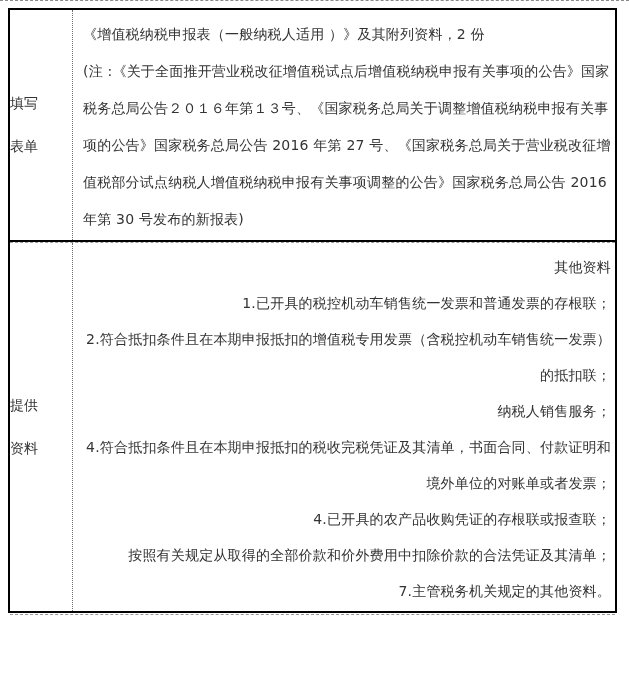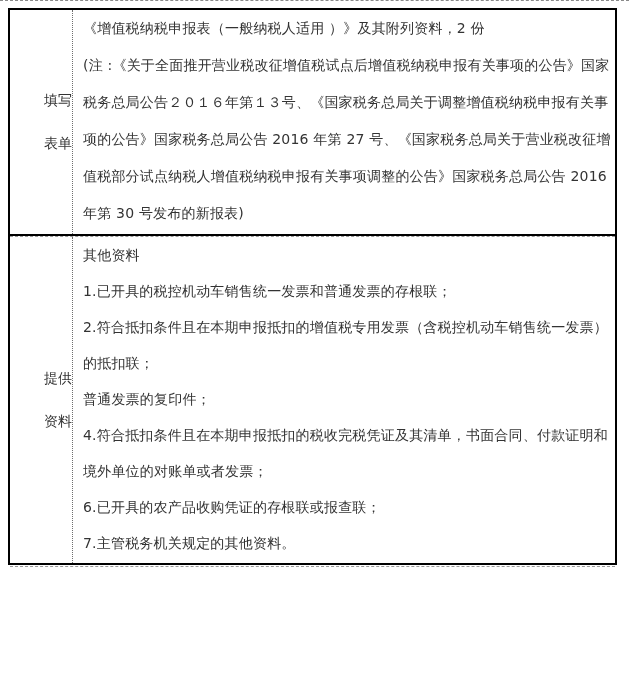--- a/index.html
+++ b/index.html
@@ -33,42 +33,42 @@
   }
   .row { display: flex; align-items: stretch; }
   .row-fill-form { border-bottom: 2px solid #000000; }
   .row-provide-docs { border-top: 1px dashed #9a9a9a; }
   .label-cell {
     width: 63px;
     flex: 0 0 63px;
     border-right: 1px dotted #6e6e6e;
     display: flex;
     flex-direction: column;
-    align-items: flex-end;
+    align-items: flex-start;
     justify-content: center;
   }
   .label-line {
     font-size: 14px;
     color: #333333;
     line-height: 43px;
     white-space: nowrap;
   }
   .content-cell {
     flex: 1 1 auto;
-    padding: 0 4px 2px 10px;
+    padding: 6px 4px 2px 10px;
     overflow: hidden;
   }
   .content-cell .text-line {
     font-size: 14px;
     color: #333333;
     white-space: nowrap;
     letter-spacing: 0.2px;
   }
   .row-fill-form .text-line { line-height: 37px; }
-  .row-provide-docs .text-line { line-height: 36px; }
+  .row-provide-docs .text-line { line-height: 36px; text-align: right; }
 </style>
 </head>
 <body>
 
 <div class="page">
 
   <div class="top-edge-line"></div>
 
   <div class="tbl">
 
@@ -90,24 +90,25 @@
     <div class="row row-provide-docs">
       <div class="label-cell">
         <div class="label-line">提供</div>
         <div class="label-line">资料</div>
       </div>
       <div class="content-cell">
         <div class="text-line">其他资料</div>
         <div class="text-line">1.已开具的税控机动车销售统一发票和普通发票的存根联；</div>
         <div class="text-line">2.符合抵扣条件且在本期申报抵扣的增值税专用发票（含税控机动车销售统一发票）</div>
         <div class="text-line">的抵扣联；</div>
-        <div class="text-line">普通发票的复印件；</div>
+        <div class="text-line">纳税人销售服务；</div>
         <div class="text-line">4.符合抵扣条件且在本期申报抵扣的税收完税凭证及其清单，书面合同、付款证明和</div>
         <div class="text-line">境外单位的对账单或者发票；</div>
-        <div class="text-line">6.已开具的农产品收购凭证的存根联或报查联；</div>
+        <div class="text-line">4.已开具的农产品收购凭证的存根联或报查联；</div>
+        <div class="text-line">按照有关规定从取得的全部价款和价外费用中扣除价款的合法凭证及其清单；</div>
         <div class="text-line">7.主管税务机关规定的其他资料。</div>
       </div>
     </div>
 
     <div class="tbl-bottom-dash"></div>
   </div>
 
 </div>
 
 </body></html>

